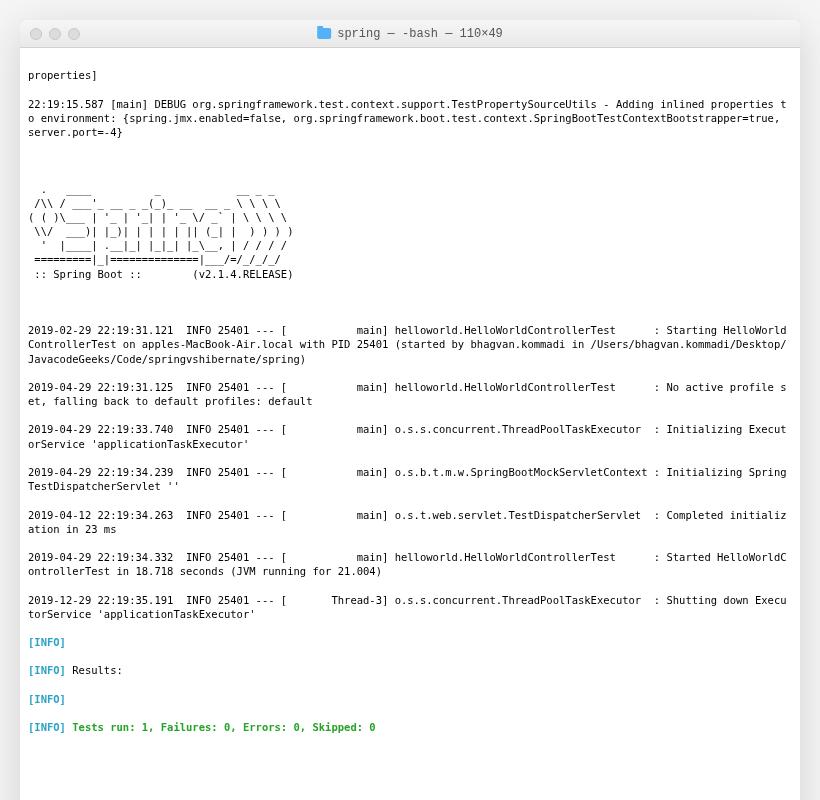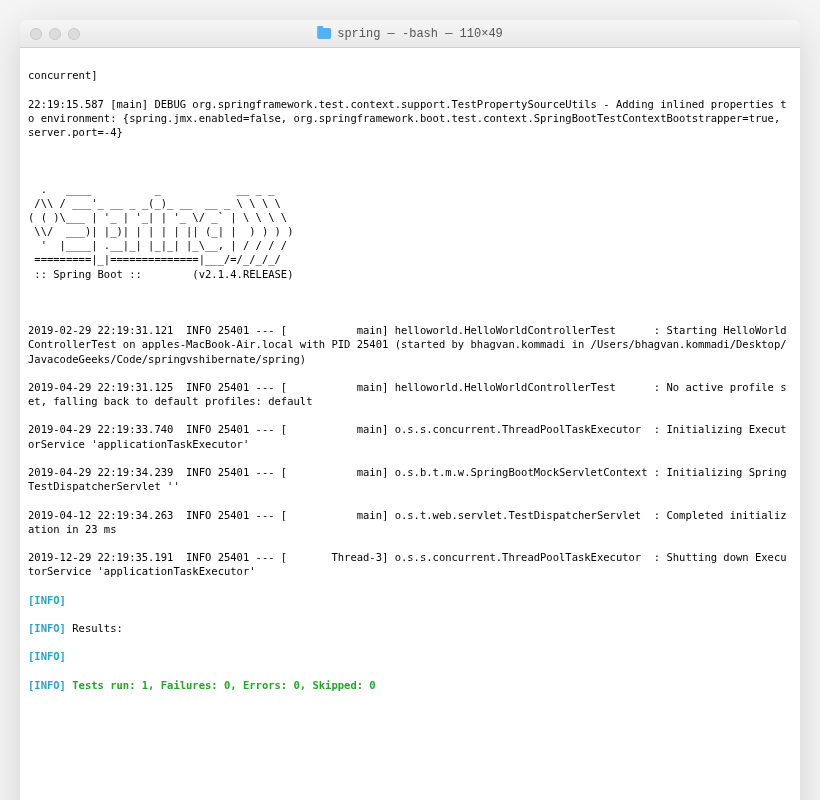--- a/index.html
+++ b/index.html
@@ -81,36 +81,37 @@
       <div class="dot"></div>
       <div class="dot"></div>
     </div>
     <div class="title-center">
       <span class="folder-icon"></span>
       <span>spring — -bash — 110×49</span>
     </div>
   </div>
 
   <div class="terminal">
-<span class="line">concurrent]</span>
+<span class="line">properties]</span>
 <span class="line">22:19:15.587 [main] DEBUG org.springframework.test.context.support.TestPropertySourceUtils - Adding inlined properties to environment: {spring.jmx.enabled=false, org.springframework.boot.test.context.SpringBootTestContextBootstrapper=true, server.port=-4}</span>
 <span class="line"> </span>
 <span class="line" style="white-space:pre;">  .   ____          _            __ _ _
  /\\ / ___'_ __ _ _(_)_ __  __ _ \ \ \ \
 ( ( )\___ | '_ | '_| | '_ \/ _` | \ \ \ \
  \\/  ___)| |_)| | | | | || (_| |  ) ) ) )
   '  |____| .__|_| |_|_| |_\__, | / / / /
  =========|_|==============|___/=/_/_/_/
  :: Spring Boot ::        (v2.1.4.RELEASE)</span>
 <span class="line"> </span>
 <span class="line">2019-02-29 22:19:31.121  INFO 25401 --- [           main] helloworld.HelloWorldControllerTest      : Starting HelloWorldControllerTest on apples-MacBook-Air.local with PID 25401 (started by bhagvan.kommadi in /Users/bhagvan.kommadi/Desktop/JavacodeGeeks/Code/springvshibernate/spring)</span>
 <span class="line">2019-04-29 22:19:31.125  INFO 25401 --- [           main] helloworld.HelloWorldControllerTest      : No active profile set, falling back to default profiles: default</span>
 <span class="line">2019-04-29 22:19:33.740  INFO 25401 --- [           main] o.s.s.concurrent.ThreadPoolTaskExecutor  : Initializing ExecutorService 'applicationTaskExecutor'</span>
 <span class="line">2019-04-29 22:19:34.239  INFO 25401 --- [           main] o.s.b.t.m.w.SpringBootMockServletContext : Initializing Spring TestDispatcherServlet ''</span>
 <span class="line">2019-04-12 22:19:34.263  INFO 25401 --- [           main] o.s.t.web.servlet.TestDispatcherServlet  : Completed initialization in 23 ms</span>
+<span class="line">2019-04-29 22:19:34.332  INFO 25401 --- [           main] helloworld.HelloWorldControllerTest      : Started HelloWorldControllerTest in 18.718 seconds (JVM running for 21.004)</span>
 <span class="line">2019-12-29 22:19:35.191  INFO 25401 --- [       Thread-3] o.s.s.concurrent.ThreadPoolTaskExecutor  : Shutting down ExecutorService 'applicationTaskExecutor'</span>
 <span class="line"><span class="info-tag">[INFO]</span></span>
 <span class="line"><span class="info-tag">[INFO]</span><span> Results:</span></span>
 <span class="line"><span class="info-tag">[INFO]</span></span>
 <span class="line"><span class="info-tag">[INFO]</span><span class="green bold"> Tests run: 1, Failures: 0, Errors: 0, Skipped: 0</span></span>
 
 
 
 
 

